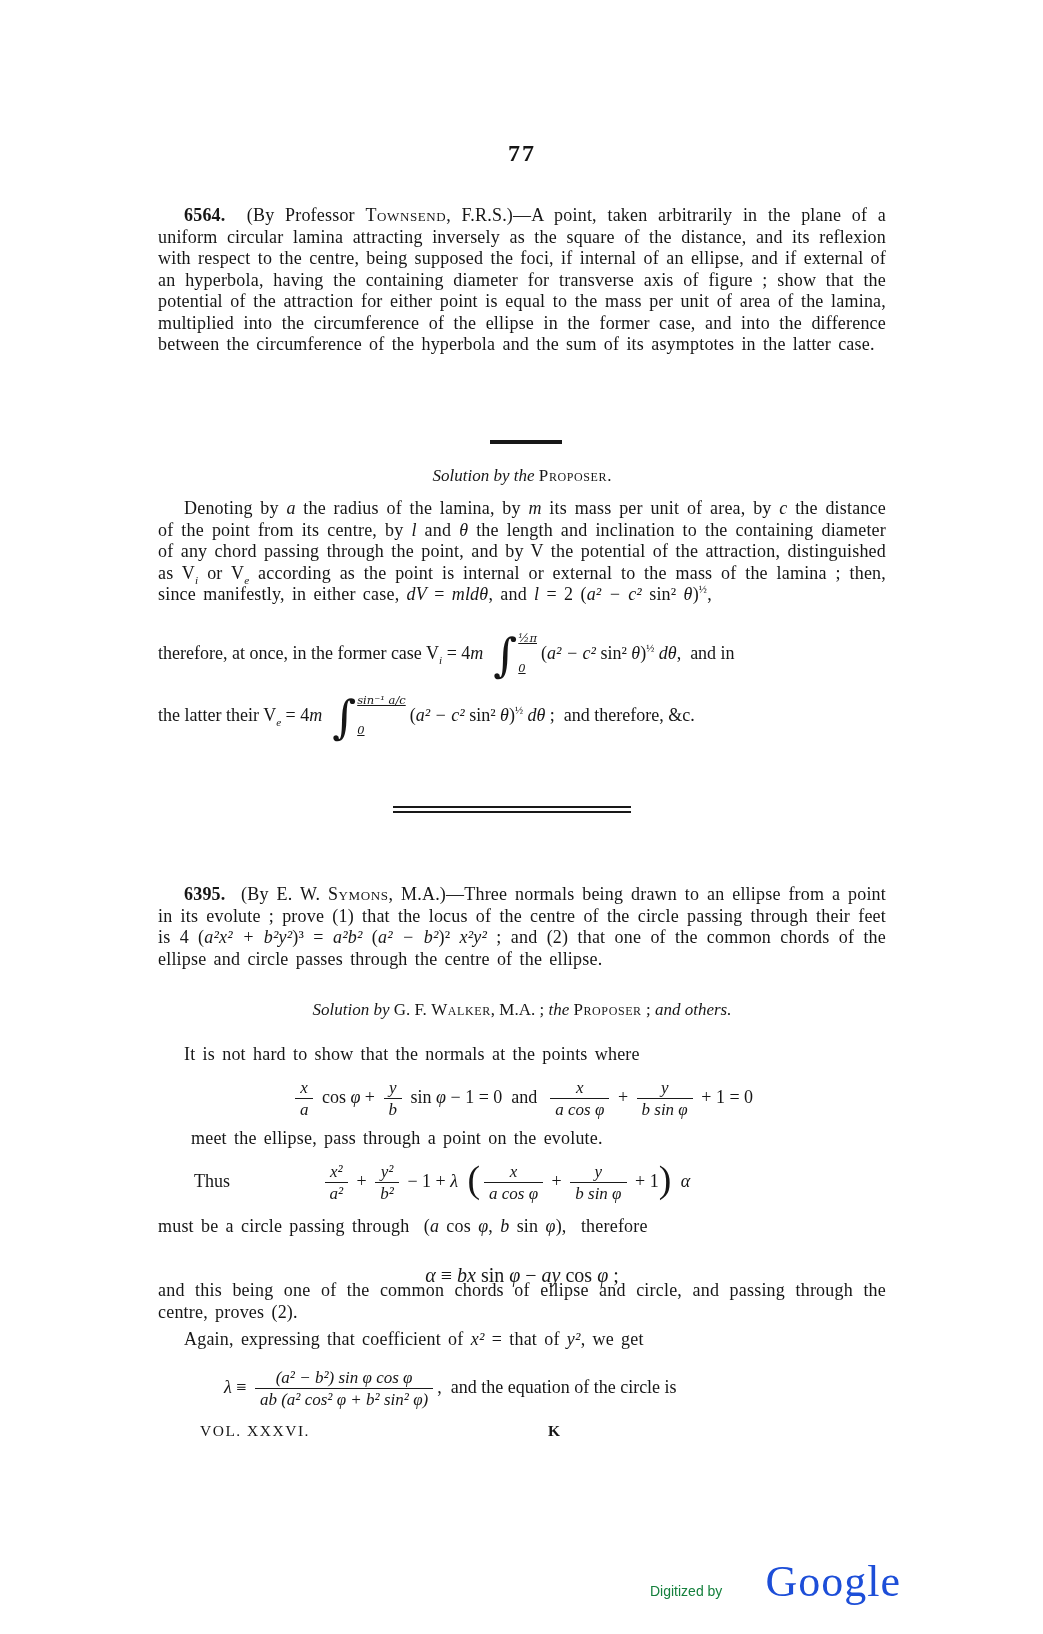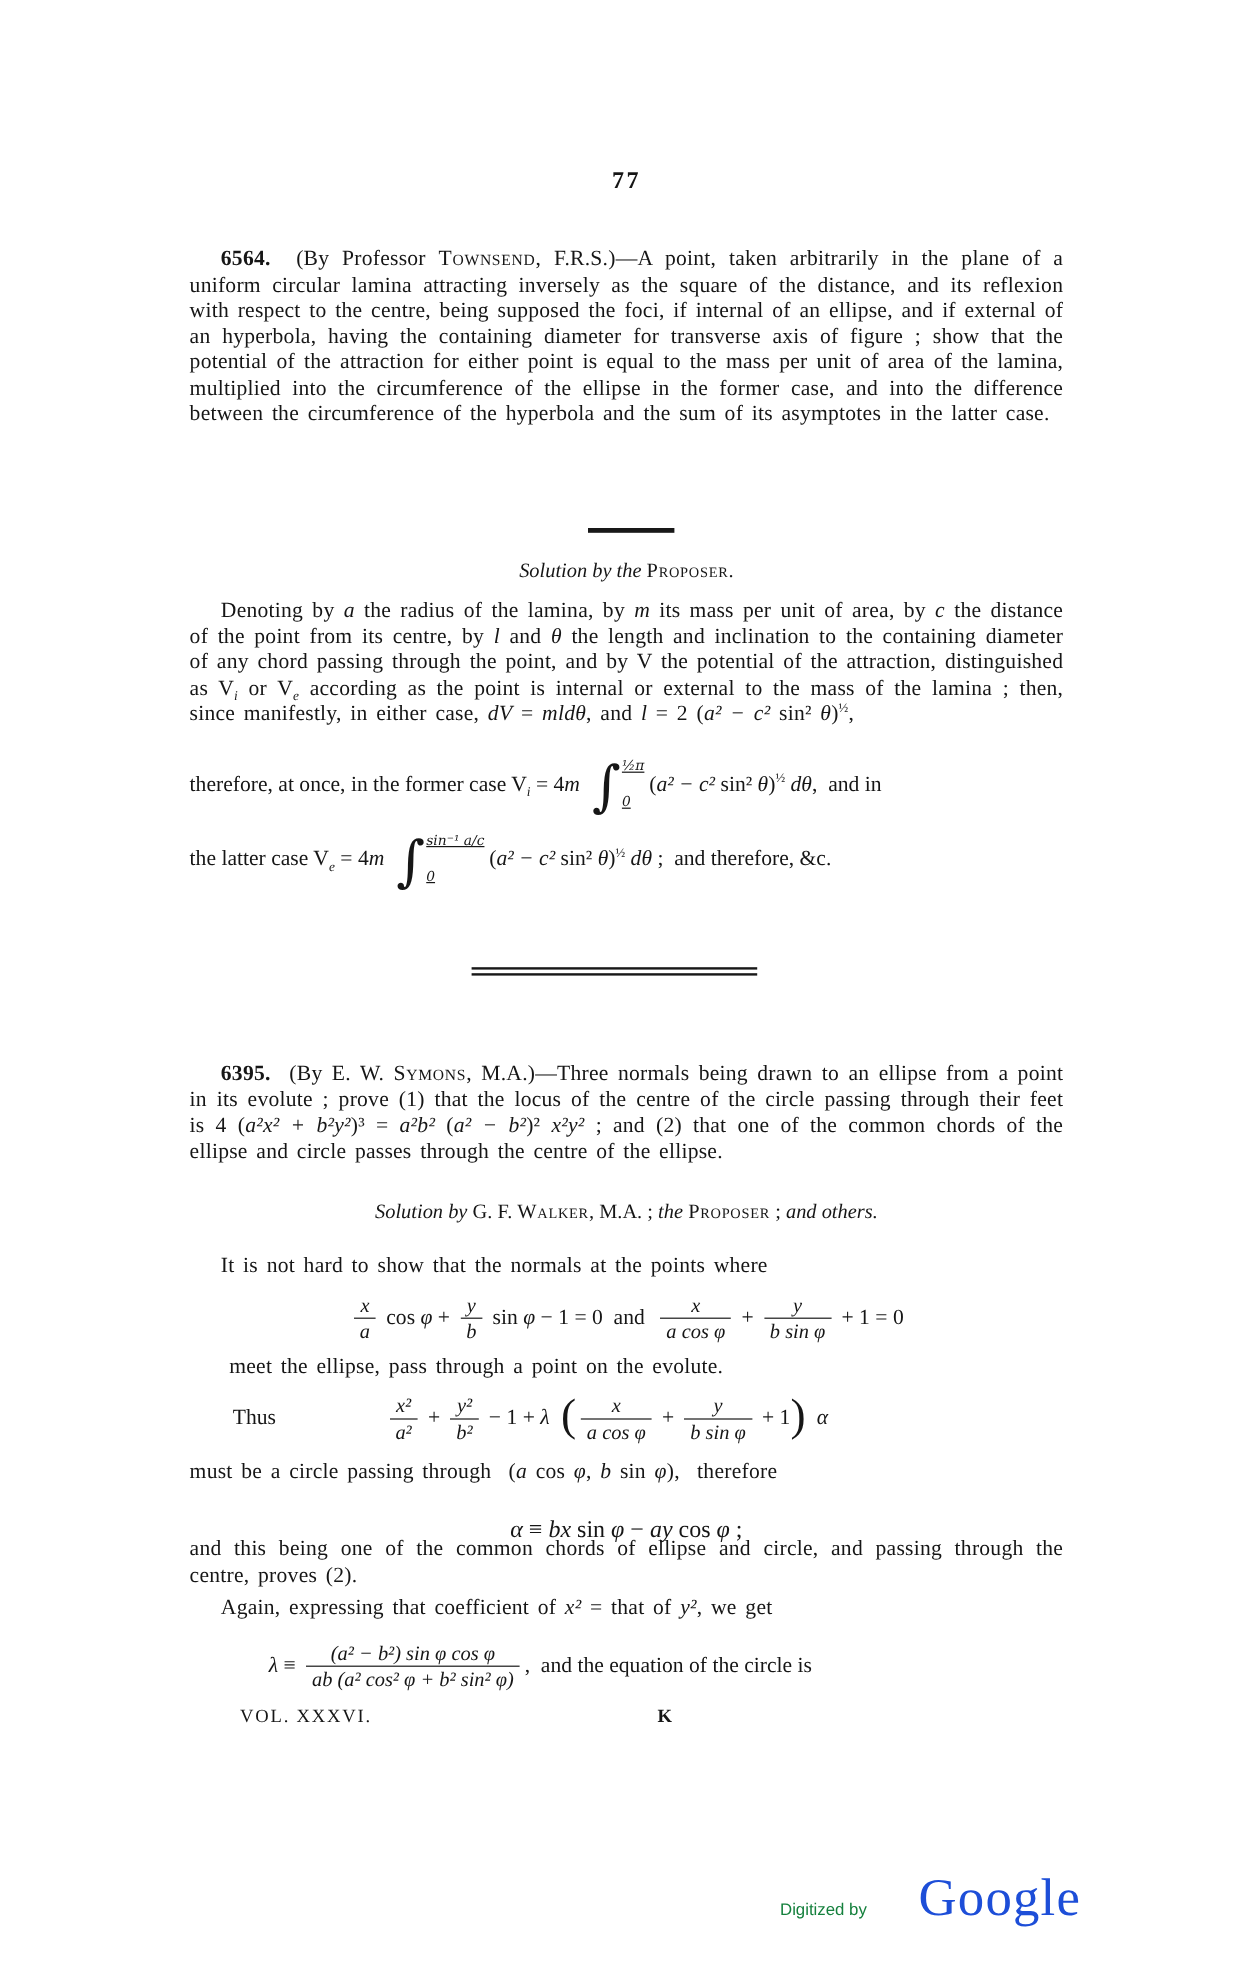--- a/index.html
+++ b/index.html
@@ -1,19 +1,19 @@
 <!DOCTYPE html>
 <html><head>
 <meta charset="utf-8">
 <style>
   html,body{margin:0;padding:0;background:#ffffff;}
   .page{position:relative;width:1043px;height:1634px;background:#ffffff;
         font-family:"Liberation Serif","DejaVu Serif",serif;color:#161616;overflow:hidden;}
   .block{position:absolute;left:158px;width:728px;}
-  .pagenum{top:140px;text-align:center;font-size:20px;font-weight:bold;letter-spacing:2px;}
+  .pagenum{top:140px;text-align:center;font-size:24px;font-weight:bold;letter-spacing:2px;}
   .para{font-size:18px;line-height:21.5px;text-align:justify;word-spacing:2.5px;letter-spacing:0.2px;margin:0;}
   .indent{text-indent:26px;}
   .soltitle{text-align:center;font-size:17px;}
   .display{position:absolute;left:158px;width:728px;white-space:nowrap;font-size:18px;line-height:54px;}
   .center{text-align:center;}
   #p6564{top:205px;}
   .rule1{position:absolute;top:440px;left:490px;width:72px;height:4px;background:#181818;}
   #soltitle1{top:466px;}
   #solpara1{top:498px;}
   #linevi{top:626px;height:58px;}
@@ -76,21 +76,21 @@
   <p class="block para indent" id="solpara1"><span class="seg-n">Denoting by </span><span class="seg-i">a</span><span class="seg-n"> the radius of the lamina, by </span><span class="seg-i">m</span><span class="seg-n"> its mass per unit of area, by </span><span class="seg-i">c</span><span class="seg-n"> the distance of the point from its centre, by </span><span class="seg-i">l</span><span class="seg-n"> and </span><span class="seg-i">θ</span><span class="seg-n"> the length and inclination to the containing diameter of any chord passing through the point, and by V the potential of the attraction, distinguished as V</span><span class="seg-subi">i</span><span class="seg-n"> or V</span><span class="seg-subi">e</span><span class="seg-n"> according as the point is internal or external to the mass of the lamina ; then, since manifestly, in either case, </span><span class="seg-i">dV</span><span class="seg-n"> = </span><span class="seg-i">mldθ</span><span class="seg-n">, and </span><span class="seg-i">l</span><span class="seg-n"> = 2 (</span><span class="seg-i">a² − c²</span><span class="seg-n"> sin² </span><span class="seg-i">θ</span><span class="seg-n">)</span><span class="seg-sup">½</span><span class="seg-n">,</span></p>
 
   <div class="display" id="linevi"><span class="seg-n">therefore, at once, in the former case V</span><span class="seg-subi">i</span><span class="seg-n"> = 4</span><span class="seg-i">m</span><span class="intwrap">
         <span class="intglyph">∫</span>
         <span class="intlims">
           <span class="ilt">½π</span>
           <span class="ilb">0</span>
         </span>
       </span><span class="seg-n">(</span><span class="seg-i">a² − c²</span><span class="seg-n"> sin² </span><span class="seg-i">θ</span><span class="seg-n">)</span><span class="seg-sup">½</span><span class="seg-n"> </span><span class="seg-i">dθ</span><span class="seg-n">,&nbsp; and in</span></div>
 
-  <div class="display" id="lineve"><span class="seg-n">the latter case V</span><span class="seg-subi">e</span><span class="seg-n"> = 4</span><span class="seg-i">m</span><span class="intwrap">
+  <div class="display" id="lineve"><span class="seg-n">the latter their V</span><span class="seg-subi">e</span><span class="seg-n"> = 4</span><span class="seg-i">m</span><span class="intwrap">
         <span class="intglyph">∫</span>
         <span class="intlims">
           <span class="ilt">sin⁻¹ a/c</span>
           <span class="ilb">0</span>
         </span>
       </span><span class="seg-n">(</span><span class="seg-i">a² − c²</span><span class="seg-n"> sin² </span><span class="seg-i">θ</span><span class="seg-n">)</span><span class="seg-sup">½</span><span class="seg-n"> </span><span class="seg-i">dθ</span><span class="seg-n"> ;&nbsp; and therefore, &amp;c.</span></div>
 
   <div class="rule2"></div>
 
   <p class="block para indent" id="p6395"><span class="seg-b">6395.</span><span class="seg-n">&nbsp; (By E. W. </span><span class="seg-sc">Symons</span><span class="seg-n">, M.A.)—Three normals being drawn to an ellipse from a point in its evolute ; prove (1) that the locus of the centre of the circle passing through their feet is 4 (</span><span class="seg-i">a²x² + b²y²</span><span class="seg-n">)³ = </span><span class="seg-i">a²b²</span><span class="seg-n"> (</span><span class="seg-i">a² − b²</span><span class="seg-n">)² </span><span class="seg-i">x²y²</span><span class="seg-n"> ; and (2) that one of the common chords of the ellipse and circle passes through the centre of the ellipse.</span></p>

